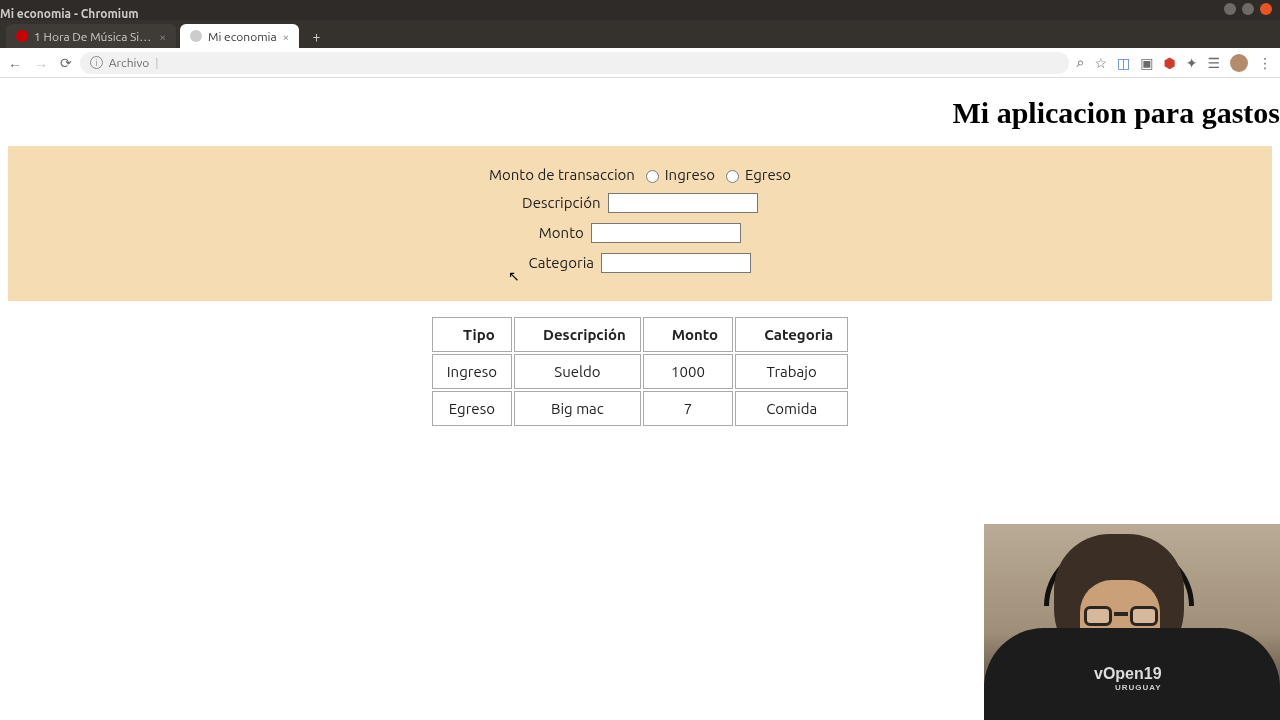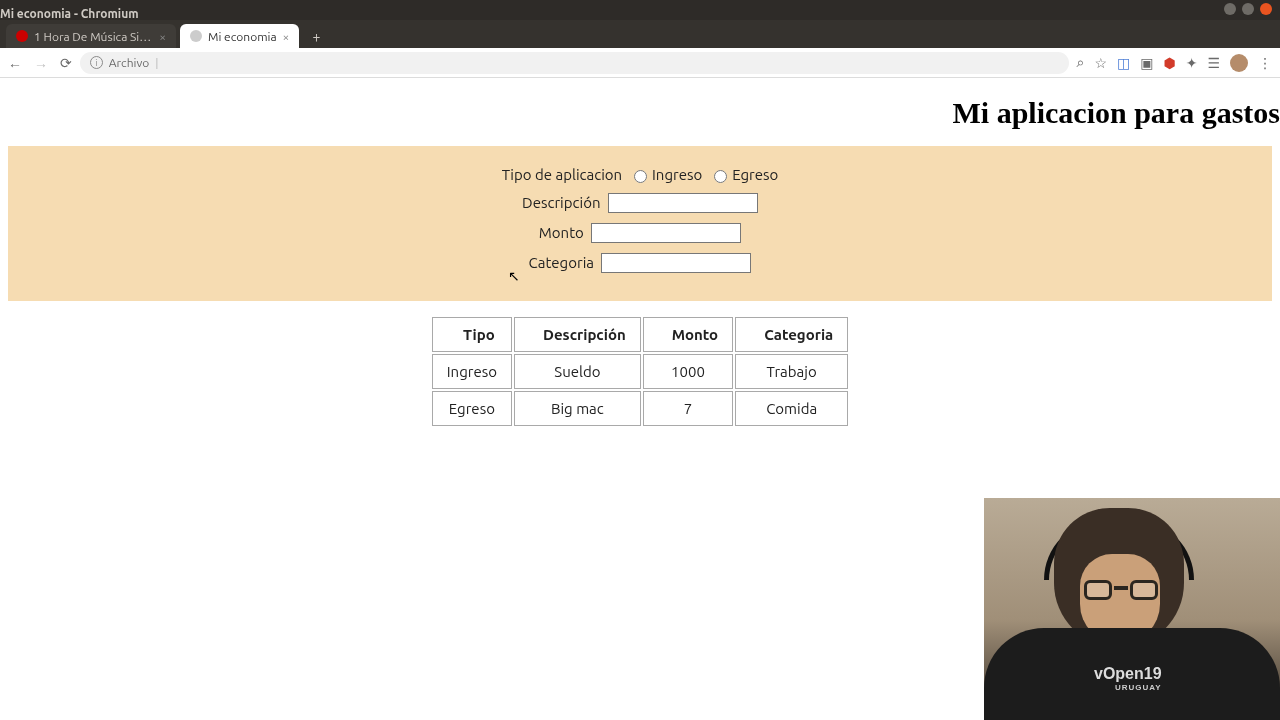--- a/index.html
+++ b/index.html
@@ -50,21 +50,21 @@
   .btn-add { font-size:20px; padding:2px 12px; background:#efefef; border:1px solid #777; font-family:Arial,sans-serif; }
 
   table.tx { border-collapse:separate; border-spacing:2px; margin:14px auto 0; font-size:15px; color:#222; }
   table.tx th, table.tx td { border:1px solid #a9a9a9; padding:8px 14px; text-align:center; background:#fff; }
   table.tx th { font-weight:700;padding-left:28px; }
 
   
   .cursor { position:absolute; left:508px; top:190px; font-size:14px; color:#000; pointer-events:none; }
 
   
-  .webcam { position:absolute; right:0; bottom:0; width:296px; height:222px; background:#0f172a; overflow:hidden; }
+  .webcam { position:absolute; right:0; bottom:0; width:296px; height:196px; background:#0f172a; overflow:hidden; }
   .webcam .wall { position:absolute; inset:0; background:linear-gradient(180deg,#b9ab96 0%, #a08f78 55%, #3a322a 100%); }
   .webcam .head { position:absolute; left:70px; top:10px; width:130px; height:140px; border-radius:60px 60px 70px 70px; background:#3a2e25; }
   .webcam .face { position:absolute; left:96px; top:56px; width:80px; height:90px; border-radius:40px 40px 50px 50px; background:#caa079; }
   .webcam .glasses { position:absolute; left:100px; top:82px; width:74px; height:20px; }
   .webcam .glasses .lens { position:absolute; width:28px; height:20px; border:3px solid #2b2620; border-radius:6px; background:rgba(255,255,255,.25); }
   .webcam .glasses .lens.l { left:0; } .webcam .glasses .lens.r { right:0; }
   .webcam .glasses .bridge { position:absolute; left:30px; top:6px; width:14px; height:4px; background:#2b2620; }
   .webcam .shirt { position:absolute; left:0; bottom:0; width:100%; height:92px; background:#1c1c1c; border-radius:60px 60px 0 0; }
   .webcam .logo { position:absolute; left:110px; bottom:28px; color:#ddd; font-weight:600; font-size:16px; font-family:Arial,sans-serif; }
   .webcam .logo small { display:block; font-size:8px; letter-spacing:1px; color:#ccc; text-align:right; }
@@ -119,21 +119,21 @@
     <span>⋮</span>
   </div>
 </div>
 
 <div class="page">
 
   <h1>Mi aplicacion para gastos</h1>
 
   <div class="form-band">
     <p>
-      <span>Tipo de aplicacion</span>
+      <span>Monto de transaccion</span>
       <input type="radio" name="txtype" style="">
       <span>Ingreso</span>
       <input type="radio" name="txtype" style="">
       <span>Egreso</span>
     </p>
     <p>
       <label>Descripción</label>
       <input type="text" value="" style="">
     </p>
     <p>

